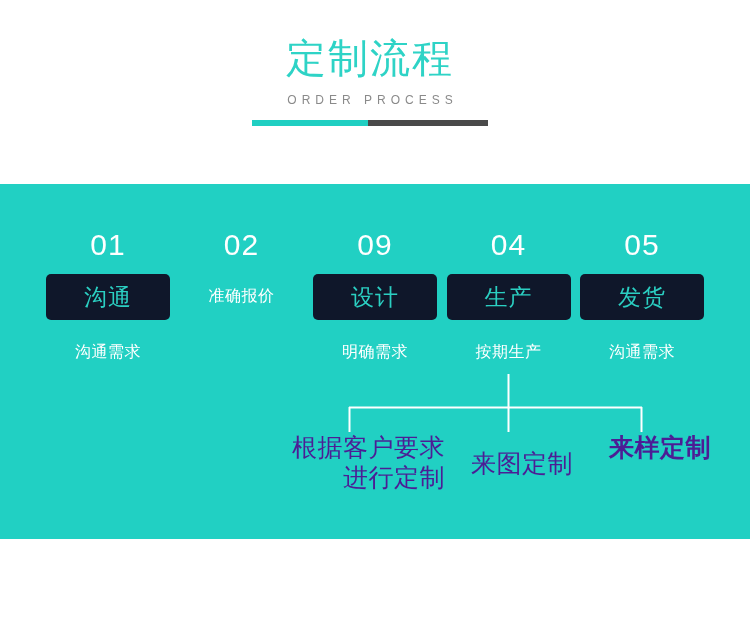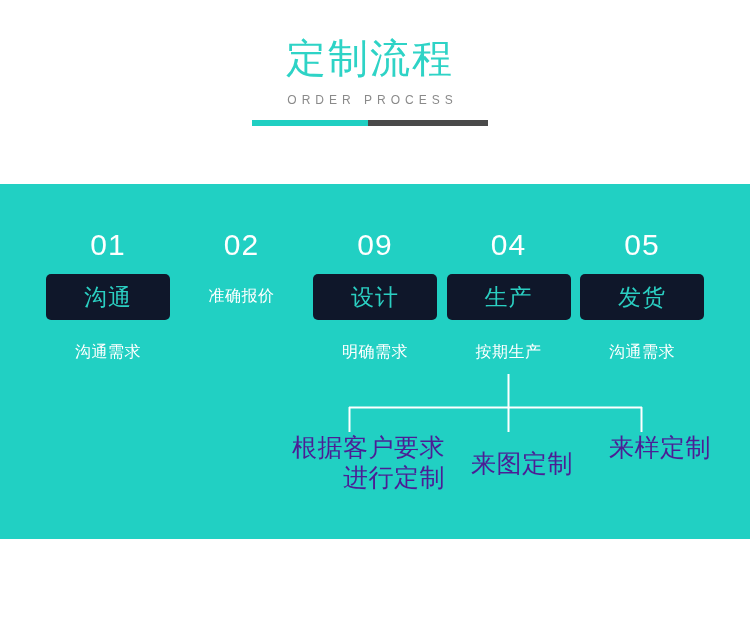--- a/index.html
+++ b/index.html
@@ -140,21 +140,21 @@
   .branch-label {
     position: absolute;
     text-align: right;
     font-size: 25px;
     line-height: 30px;
     color: #4c1d95;
     letter-spacing: 0.5px;
   }
   .branch-label.b1 { left: 255px; top: 0; width: 190px; }
   .branch-label.b2 { left: 443px; top: 16px; width: 130px; }
-  .branch-label.b3 { left: 577px; top: 0; width: 134px; }
+  .branch-label.b3 { left: 577px; top: 0; width: 134px; font-weight: bold; }
   .branch-line2 { display: block; }
 </style>
 </head>
 <body>
 
 <div class="header">
   <div class="header-inner">
     <div class="title-cn">定制流程</div>
     <div class="title-en">ORDER PROCESS</div>
   </div>

